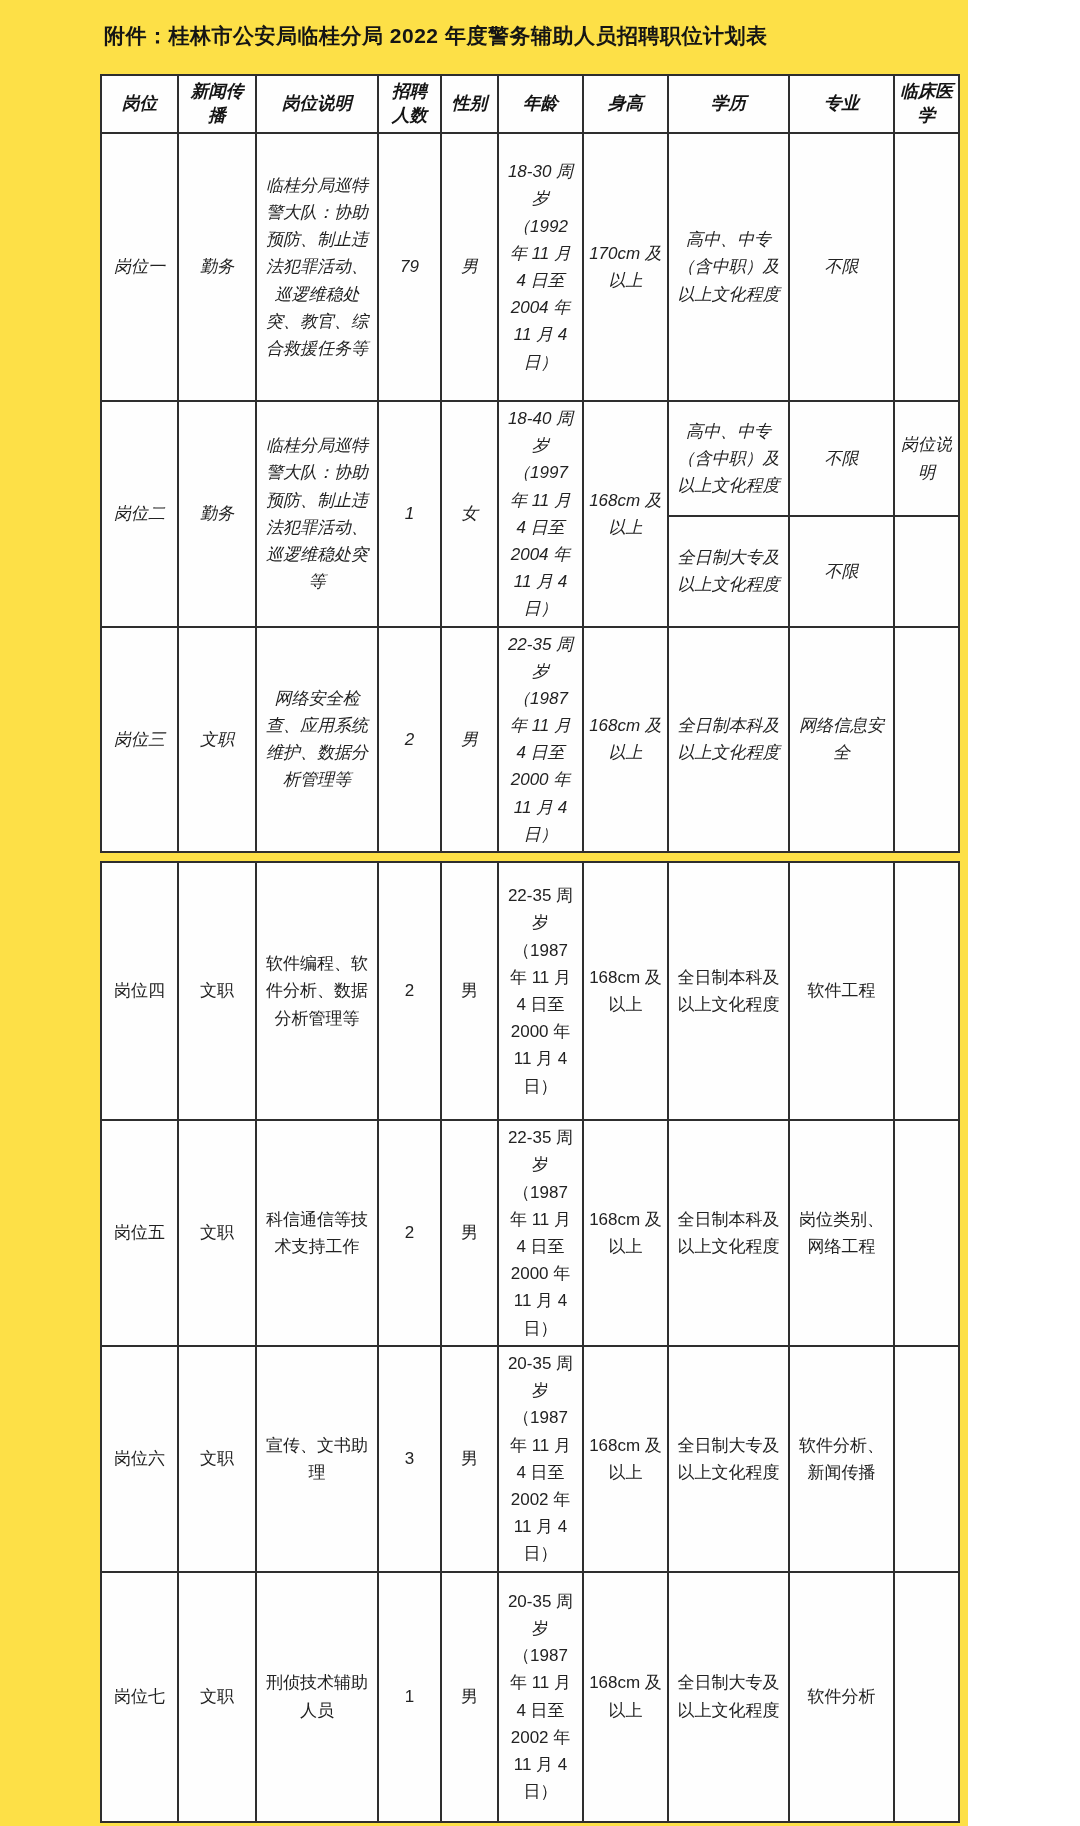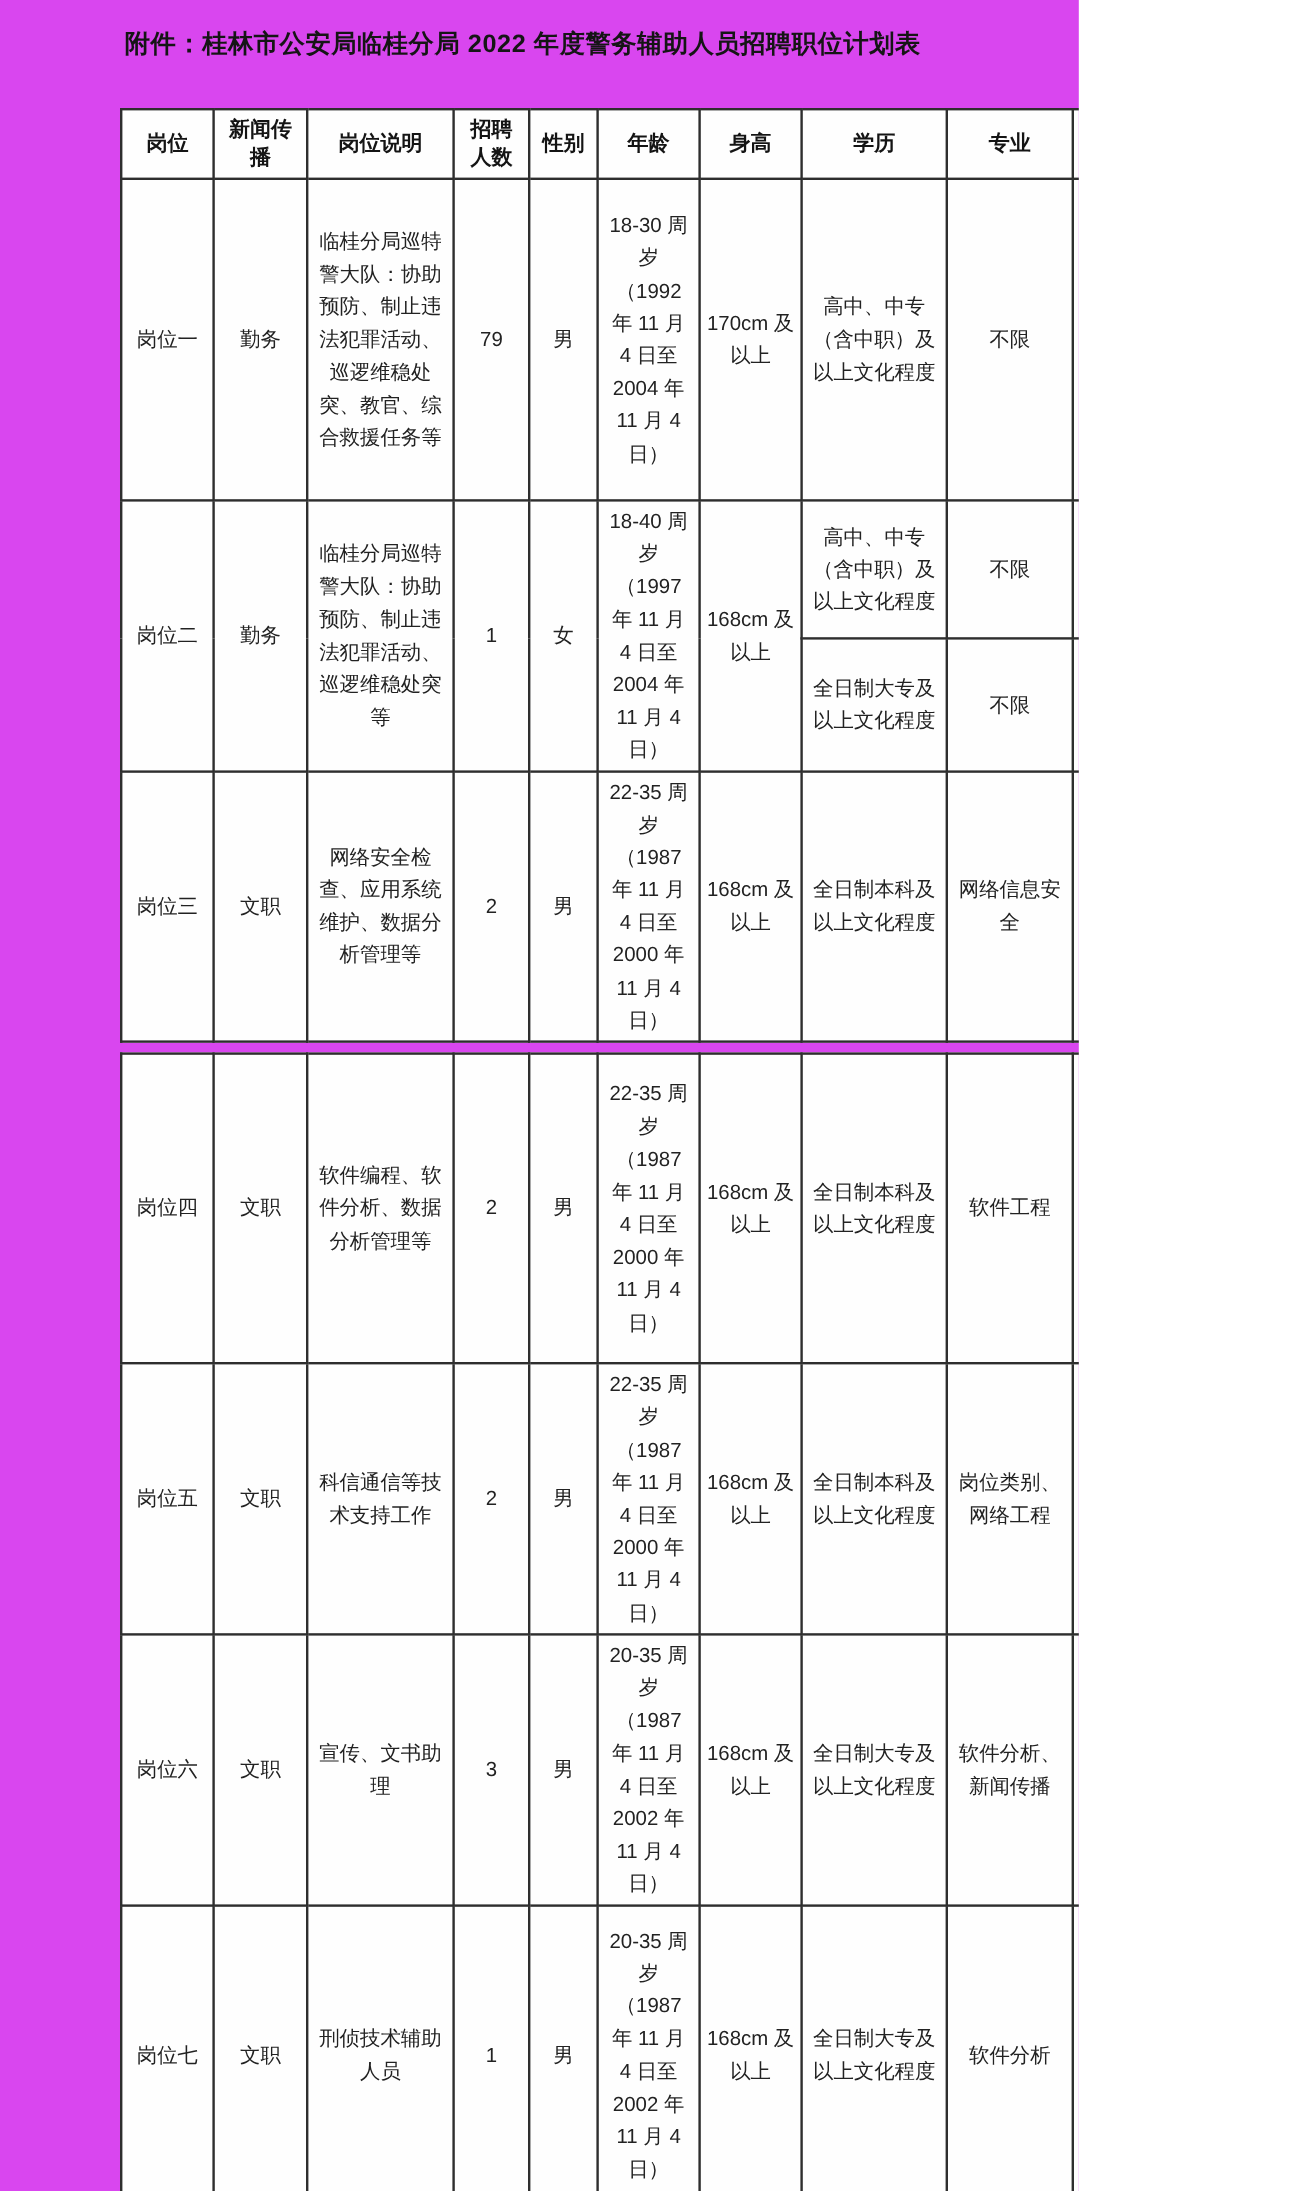--- a/index.html
+++ b/index.html
@@ -6,41 +6,41 @@
   html, body {
     margin: 0;
     padding: 0;
     width: 1080px;
     background: #ffffff;
     font-family: "Liberation Sans", sans-serif;
     color: #1d1d1d;
   }
   .page {
     position: relative;
-    width: 899px;
+    width: 968px;
     height: 1826px;
-    background: #d946ef;
+    background: #fde047;
     overflow: hidden;
   }
   .doc-title {
     margin: 0;
     padding: 22px 0 0 104px;
     font-size: 21px;
     font-weight: bold;
     letter-spacing: 0.5px;
     color: #151515;
   }
   table.plan {
     border-collapse: collapse;
     table-layout: fixed;
     width: 858px;
     margin-left: 100px;
     background: #fefefe;
   }
-  table.plan.block1 { margin-top: 40px; }
+  table.plan.block1 { margin-top: 24px; font-style: italic; }
   table.plan.block2 { margin-top: 8px; }
   table.plan th,
   table.plan td {
     border: 2px solid #2e2e2e;
     text-align: center;
     vertical-align: middle;
     font-size: 17px;
     line-height: 1.6;
     padding: 3px 5px;
     word-break: break-word;

